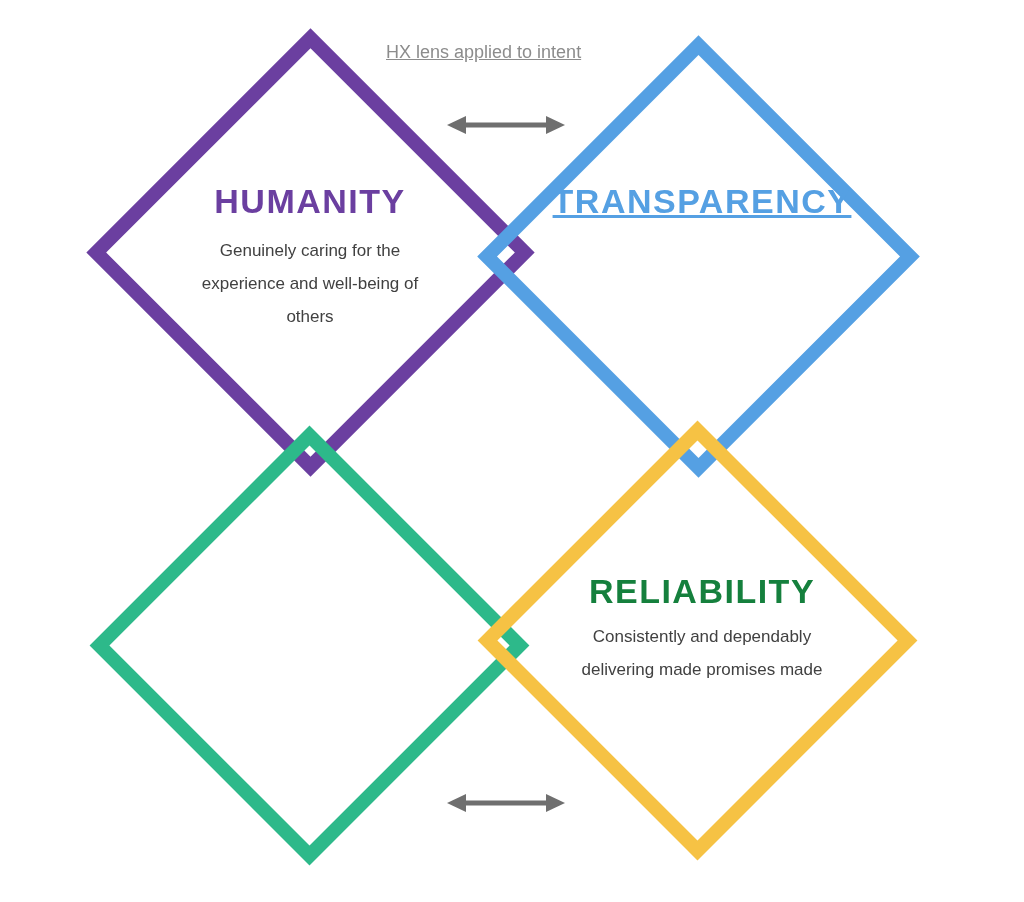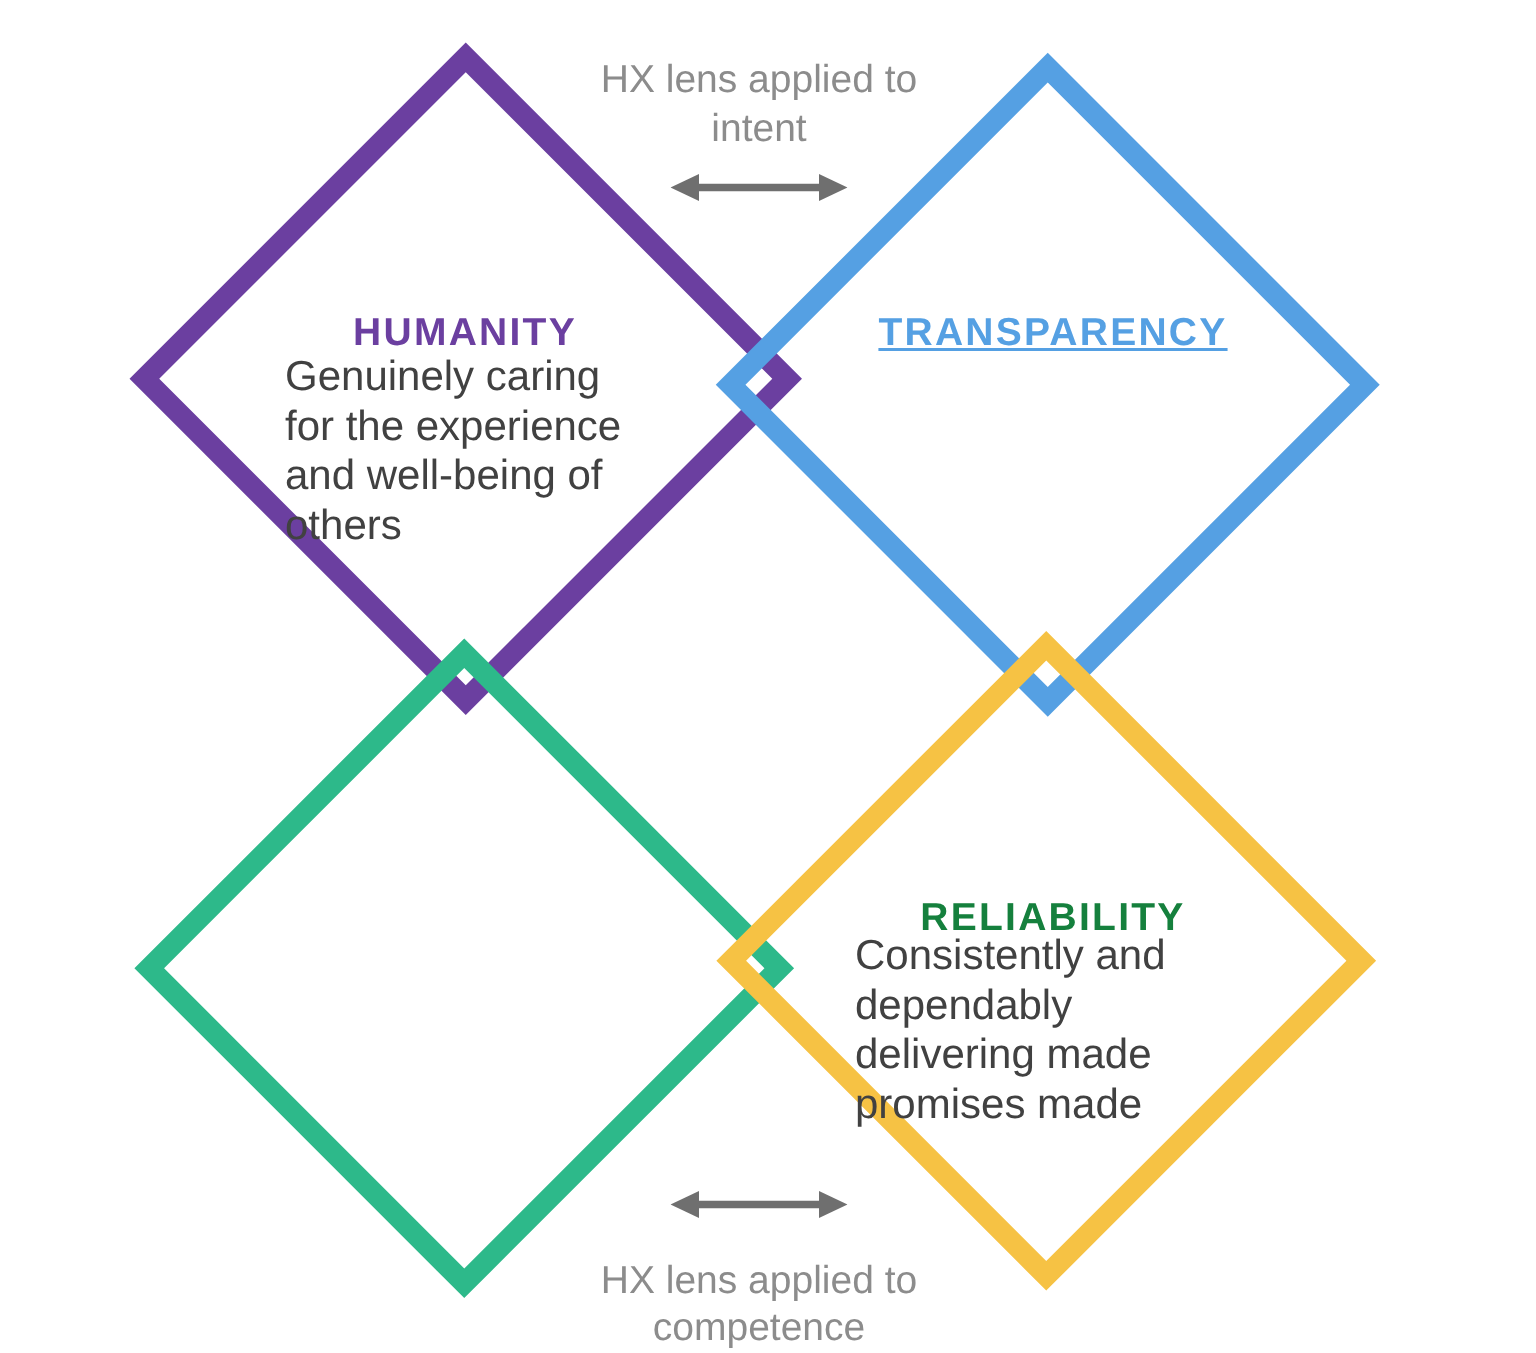--- a/index.html
+++ b/index.html
@@ -19,52 +19,51 @@
     transform: rotate(45deg);
   }
   .diamond.humanity     { left: 152px; top: 94px;  width: 317px; height: 317px; z-index: 1; }
   .diamond.transparency { left: 542px; top: 100px; width: 313px; height: 313px; z-index: 2; }
   .diamond.capability   { left: 154px; top: 490px; width: 311px; height: 311px; z-index: 2; }
   .diamond.reliability  { left: 542px; top: 485px; width: 311px; height: 311px; z-index: 3; }
 
   .q-title {
     position: absolute;
     z-index: 5;
-    font-size: 26px;
+    font-size: 34px;
     font-weight: bold;
     letter-spacing: 1.5px;
     text-align: center;
     line-height: 30px;
     white-space: nowrap;
-    margin-top: 20px;
   }
   .q-desc {
     position: absolute;
     z-index: 5;
-    font-size: 28px;
+    font-size: 17px;
     line-height: 33px;
-    text-align: left;
+    text-align: center;
     color: #414141;
   }
   .t-humanity     { left: 135px; top: 186px; width: 350px; }
   .d-humanity     { left: 190px; top: 234px; width: 240px; }
   .t-transparency { left: 527px; top: 186px; width: 350px; }
   .d-transparency { left: 572px; top: 231px; width: 260px; }
   .t-capability   { left: 135px; top: 576px; width: 350px; }
   .d-capability   { left: 184px; top: 622px; width: 252px; }
   .t-reliability  { left: 527px; top: 576px; width: 350px; }
   .d-reliability  { left: 570px; top: 620px; width: 264px; }
 
   .hx-label {
     position: absolute;
     z-index: 5;
     width: 240px;
-    font-size: 26px;
+    font-size: 18px;
     line-height: 33px;
-    text-align: center;
+    text-decoration: underline;
   }
   .hx-top    { left: 386px; top: 36px; }
   .hx-bottom { left: 386px; top: 838px; line-height: 31px; }
 
   .dbl-arrow {
     position: absolute;
     z-index: 5;
     width: 118px;
     height: 22px;
   }
@@ -95,15 +94,14 @@
 
 
   <div class="q-title t-reliability" style="color: #15803d;">RELIABILITY</div>
   <div class="q-desc d-reliability">Consistently and dependably delivering made promises made</div>
 
   <svg class="dbl-arrow arrow-bottom" viewBox="0 0 118 22" style="color: rgb(111, 111, 111);">
     <line x1="15" y1="11" x2="103" y2="11" stroke="currentColor" stroke-width="5"></line>
     <polygon points="0,11 19,2 19,20" fill="currentColor"></polygon>
     <polygon points="118,11 99,2 99,20" fill="currentColor"></polygon>
   </svg>
-  <div class="hx-label hx-bottom" style="color: rgb(140, 140, 140);">HX lens applied to competence</div>
 
 </div>
 
 </body></html>

